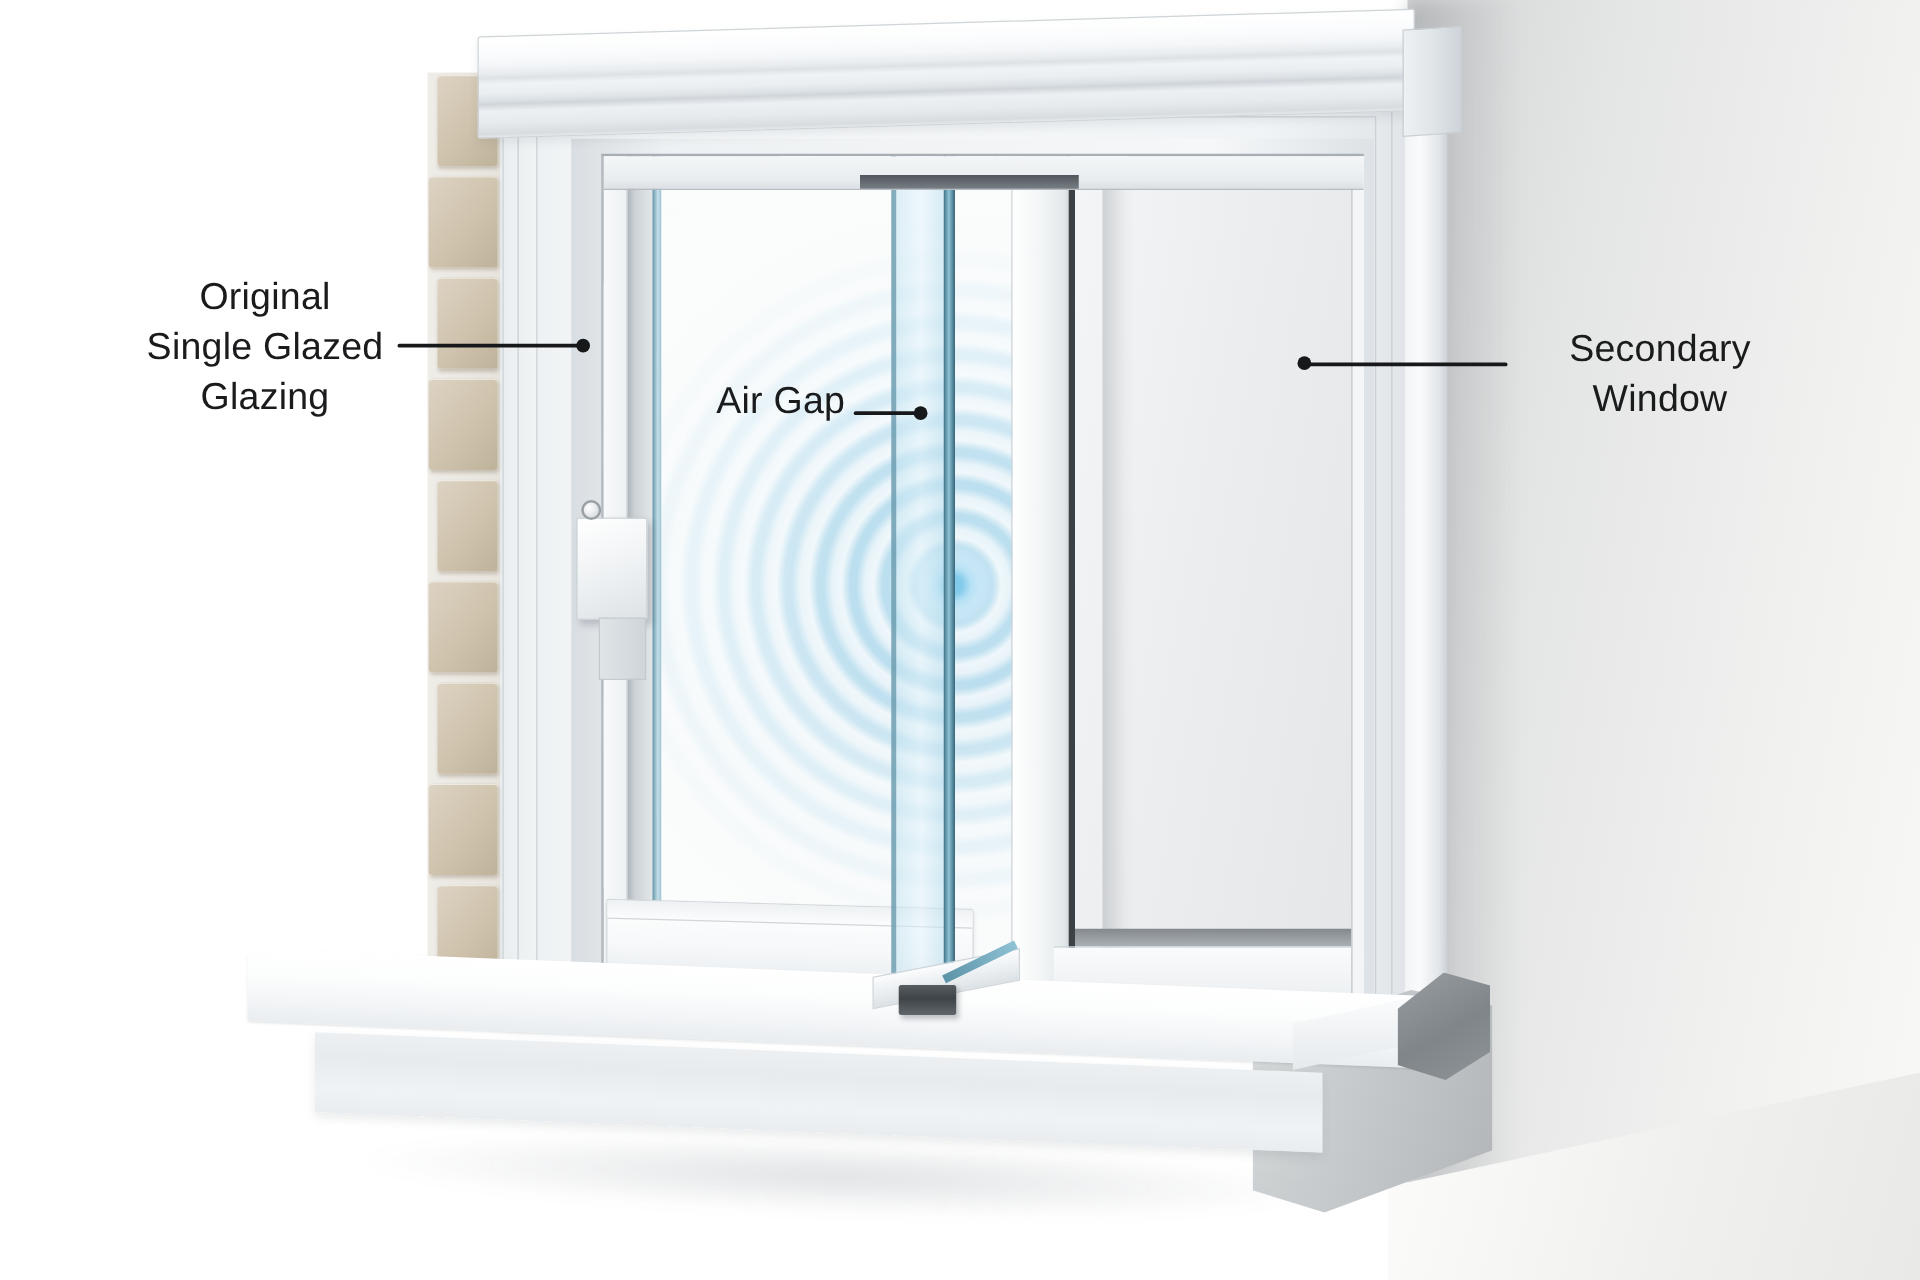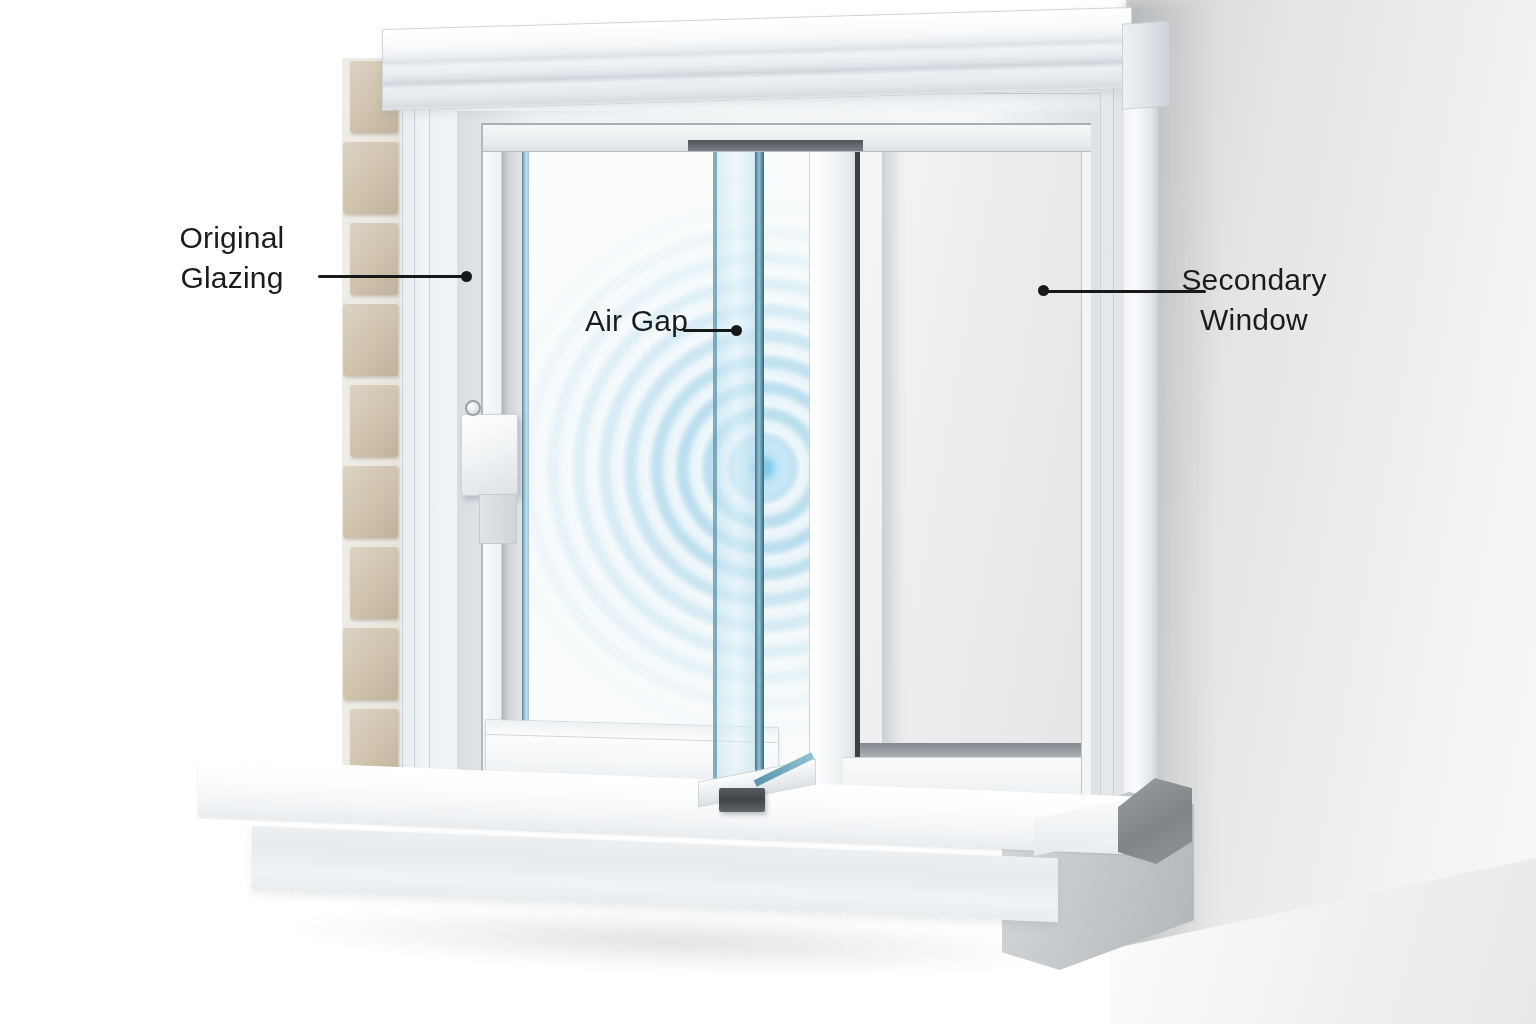--- a/index.html
+++ b/index.html
@@ -128,23 +128,23 @@
         background:linear-gradient(180deg,#fbfcfd,#e9edf0 60%,#dce1e5);border:1px solid #cfd5d9;}
   .gbottom{left:752px;top:766px;width:64px;height:7px;transform:rotate(-26deg);
         background:linear-gradient(90deg,#5d93a8,#8fc2d4);}
   .gfoot{left:719px;top:788px;width:46px;height:24px;border-radius:2px;
         background:linear-gradient(180deg,#575c60,#3f4448 45%,#60666b);
         box-shadow:2px 3px 4px rgba(60,70,80,.3);}
 
   
   .lbl{position:absolute;color:#1a1b1d;font-size:30px;line-height:40px;text-align:center;letter-spacing:.2px;}
   .lbl span{display:block;}
-  #lblOriginal{left:112px;top:218px;width:240px;}
-  #lblAirgap{left:573px;top:301px;width:140px;text-align:left;margin-left:12px;}
-  #lblSecondary{left:1159px;top:260px;width:190px;}
+  #lblOriginal{left:92px;top:218px;width:240px;}
+  #lblAirgap{left:573px;top:301px;width:140px;text-align:left;}
+  #lblSecondary{left:1233px;top:260px;width:190px;}
   .leader{position:absolute;height:3px;background:#17181a;border-radius:2px;}
   .ldot{position:absolute;width:11px;height:11px;border-radius:50%;background:#17181a;}
   #line1{left:318px;top:275px;width:148px;} #dot1{left:461px;top:271px;}
   #line2{left:683px;top:329px;width:52px;}  #dot2{left:731px;top:325px;}
   #line3{left:1046px;top:290px;width:160px;} #dot3{left:1038px;top:285px;}
 </style>
 </head>
 <body>
 
 <div class="stage">
@@ -217,20 +217,21 @@
   <div class="abs sill-apron"></div>
   <div class="abs sill-step"></div>
   <div class="abs masonry-bracket"></div>
 
   <div class="abs track"></div>
   <div class="abs gbottom"></div>
   <div class="abs gfoot"></div>
 
   <div class="lbl" id="lblOriginal">
     <span>Original</span>
+    <span>Single Glazed</span>
     <span>Glazing</span>
   </div>
   <div class="leader" id="line1"></div>
   <div class="ldot" id="dot1"></div>
 
   <div class="lbl" id="lblAirgap">
     <span>Air Gap</span>
   </div>
   <div class="leader" id="line2"></div>
   <div class="ldot" id="dot2"></div>

